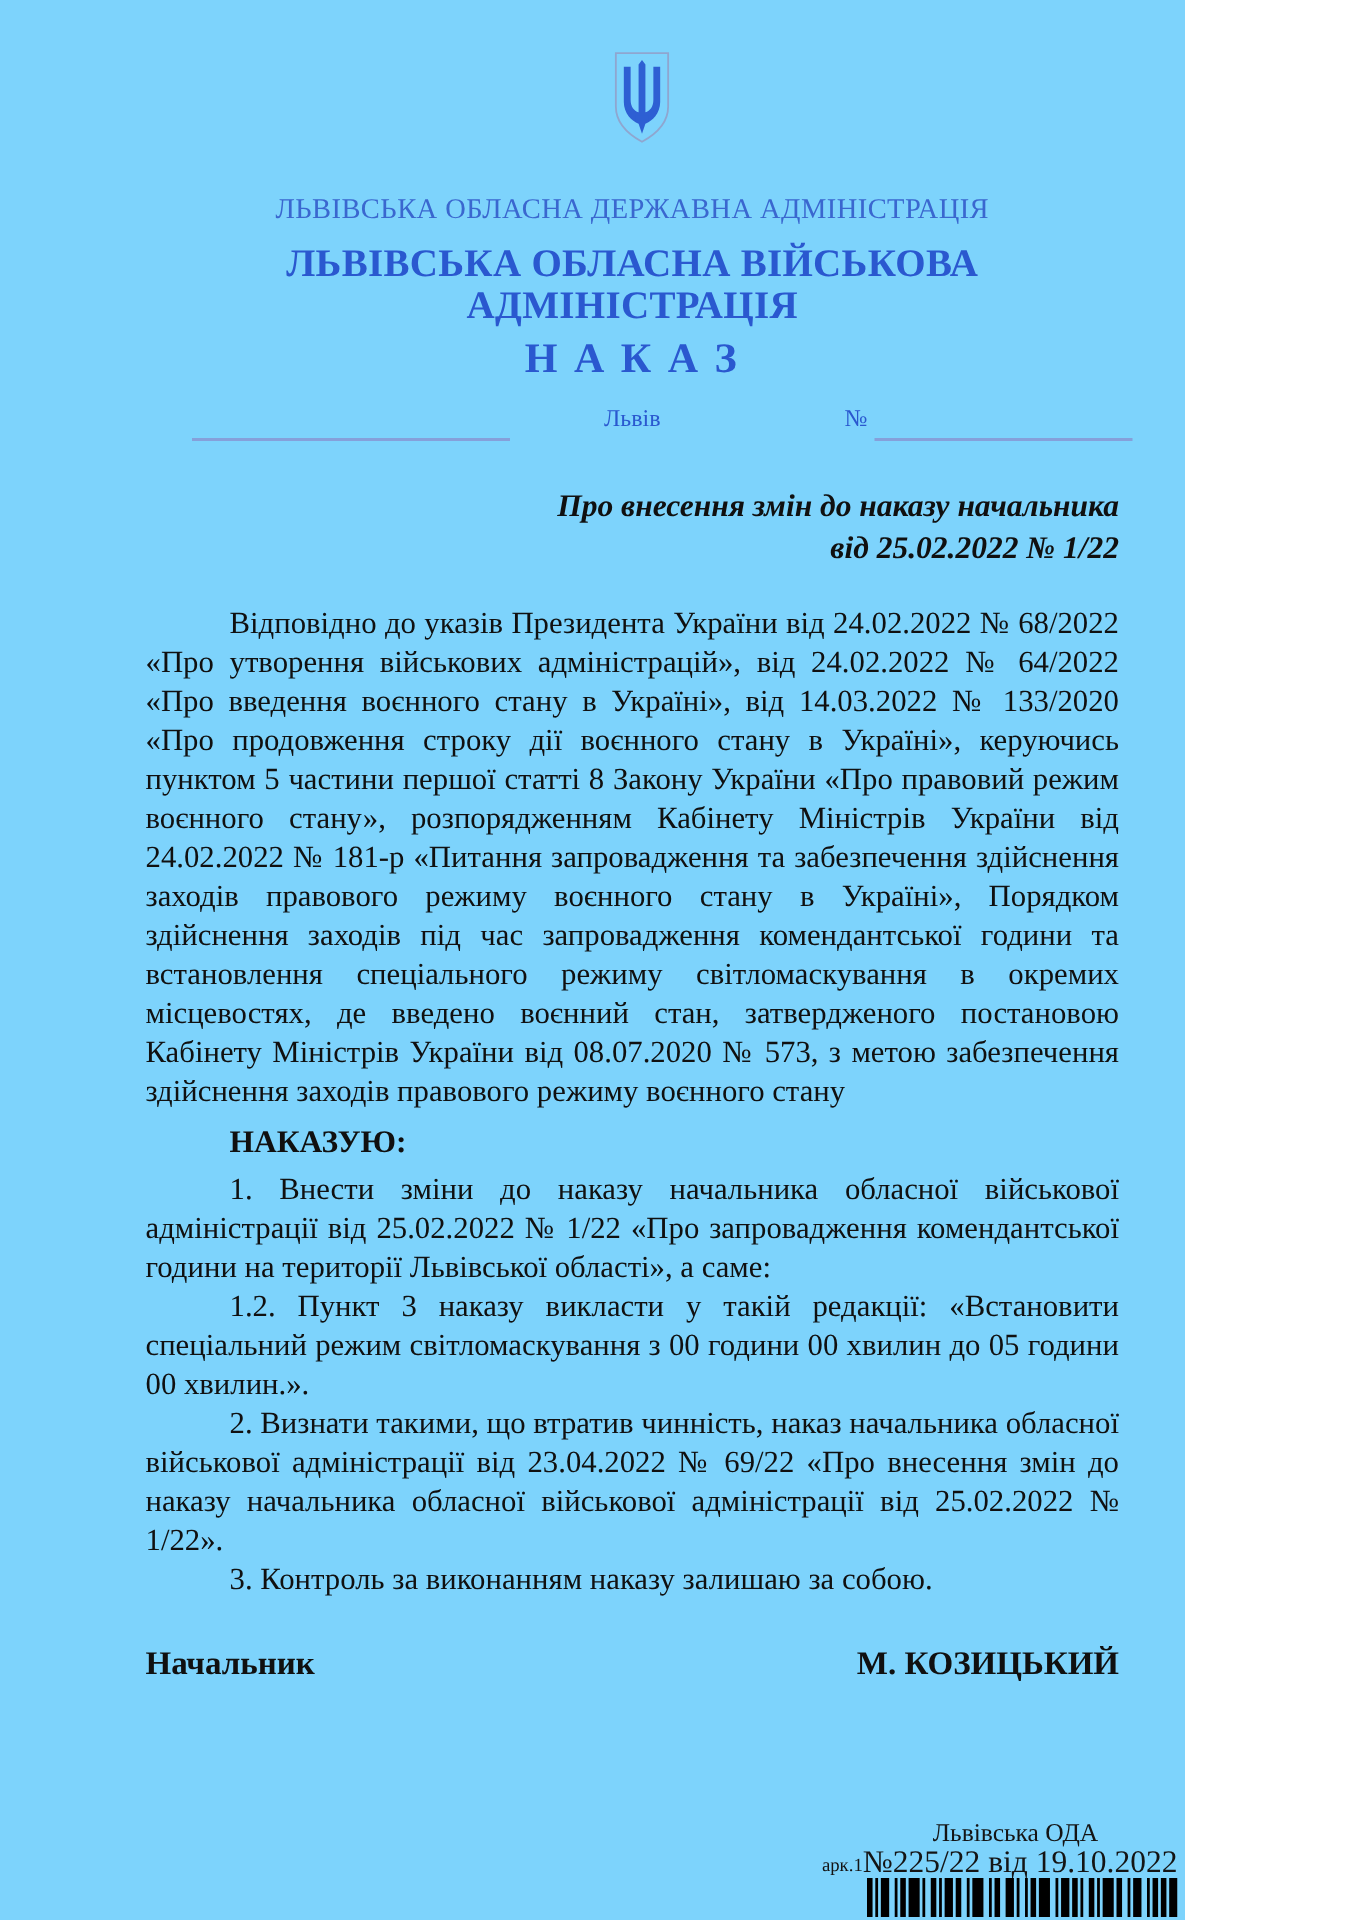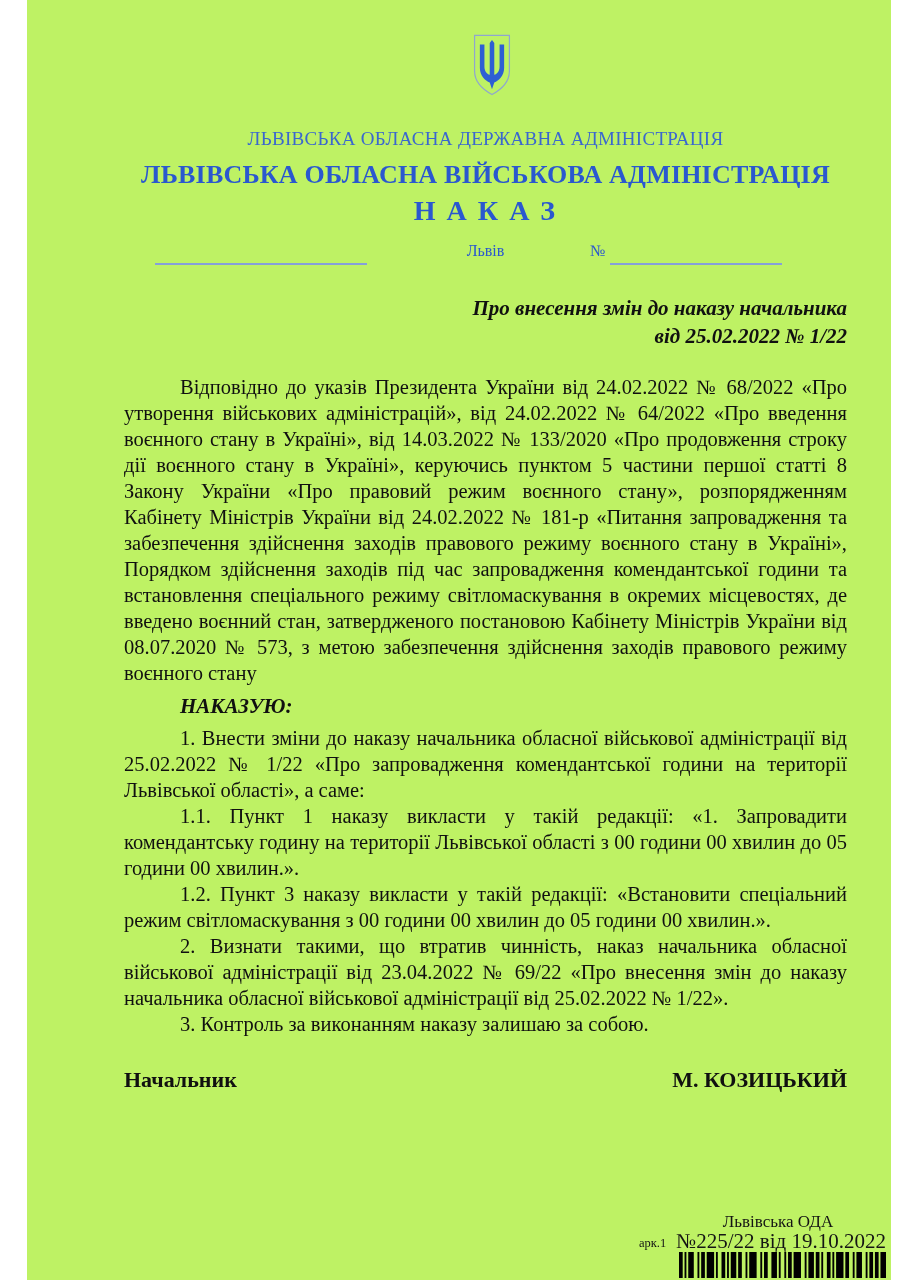--- a/index.html
+++ b/index.html
@@ -1,25 +1,24 @@
 <!DOCTYPE html>
 <html lang="uk" style="--blue: #2a58cf; --blue-light: #3a67cf; --rule-blue: #85a0da; --ink: #101010;"><head>
 <meta charset="utf-8">
 <style>
   * { margin: 0; padding: 0; box-sizing: border-box; }
   html, body { background: #ffffff; }
   .page {
     position: relative;
-    width: 864px;
+    width: 790px;
     height: 1280px;
-    background: #bef264;
+    background: #7dd3fc;
     font-family: "Liberation Serif", "DejaVu Serif", serif;
     color: var(--ink, #101010);
     overflow: hidden;
-    margin-left: 27px;
   }
   .content {
     padding: 26px 44px 0 97px; 
   }
   
   .emblem-wrap { text-align: center; margin-left: 12px; }
   .emblem { display: inline-block; }
   .org-parent {
     margin-top: 20px;
     text-align: center;
@@ -87,21 +86,20 @@
   }
   .preamble { margin-top: 24px; }
   .order-word {
     margin-top: 6px;
     margin-bottom: 5px;
     font-weight: bold;
     font-size: 21px;
     line-height: 28px;
     text-indent: 56px;
     text-align: left;
-    font-style: italic;
   }
   
   .signature-row {
     margin-top: 30px;
     display: flex;
     justify-content: space-between;
     align-items: baseline;
     font-weight: bold;
     font-size: 22px;
   }
@@ -113,21 +111,20 @@
     width: 250px;
     font-size: 17px;
     line-height: 19px;
     color: #141414;
   }
   .reg-org { text-align: center; padding-left: 34px; }
   .reg-line {
     display: flex;
     justify-content: flex-end;
     align-items: flex-end;
-    gap: 10px;
     margin-top: 1px;
   }
   .reg-sheet { font-size: 12.5px; line-height: 15px; }
   .reg-num { font-size: 21px; }
   .barcode { display: block; margin-left: auto; margin-top: 1px; }
 </style>
 </head>
 <body>
 
 <div class="page">
@@ -157,21 +154,20 @@
     <div class="subject">
       <div>Про внесення змін до наказу начальника</div>
       <div>від 25.02.2022 № 1/22</div>
     </div>
 
     <p class="para preamble">Відповідно до указів Президента України від 24.02.2022 № 68/2022 «Про утворення військових адміністрацій», від 24.02.2022 № 64/2022 «Про введення воєнного стану в Україні», від 14.03.2022 № 133/2020 «Про продовження строку дії воєнного стану в Україні», керуючись пунктом 5 частини першої статті 8 Закону України «Про правовий режим воєнного стану», розпорядженням Кабінету Міністрів України від 24.02.2022 № 181-р «Питання запровадження та забезпечення здійснення заходів правового режиму воєнного стану в Україні», Порядком здійснення заходів під час запровадження комендантської години та встановлення спеціального режиму світломаскування в окремих місцевостях, де введено воєнний стан, затвердженого постановою Кабінету Міністрів України від 08.07.2020 № 573, з метою забезпечення здійснення заходів правового режиму воєнного стану</p>
 
     <p class="order-word">НАКАЗУЮ:</p>
 
     <p class="para">1. Внести зміни до наказу начальника обласної військової адміністрації від 25.02.2022 № 1/22 «Про запровадження комендантської години на території Львівської області», а саме:</p>
-    <p class="para">1.1. Пункт 1 наказу викласти у такій редакції: «1. Запровадити комендантську годину на території Львівської області з 00 години 00 хвилин до 05 години 00 хвилин.».</p>
     <p class="para">1.2. Пункт 3 наказу викласти у такій редакції: «Встановити спеціальний режим світломаскування з 00 години 00 хвилин до 05 години 00 хвилин.».</p>
     <p class="para">2. Визнати такими, що втратив чинність, наказ начальника обласної військової адміністрації від 23.04.2022 № 69/22 «Про внесення змін до наказу начальника обласної військової адміністрації від 25.02.2022 № 1/22».</p>
     <p class="para">3. Контроль за виконанням наказу залишаю за собою.</p>
 
     <div class="signature-row">
       <span>Начальник</span>
       <span>М. КОЗИЦЬКИЙ</span>
     </div>
   </div>
 

